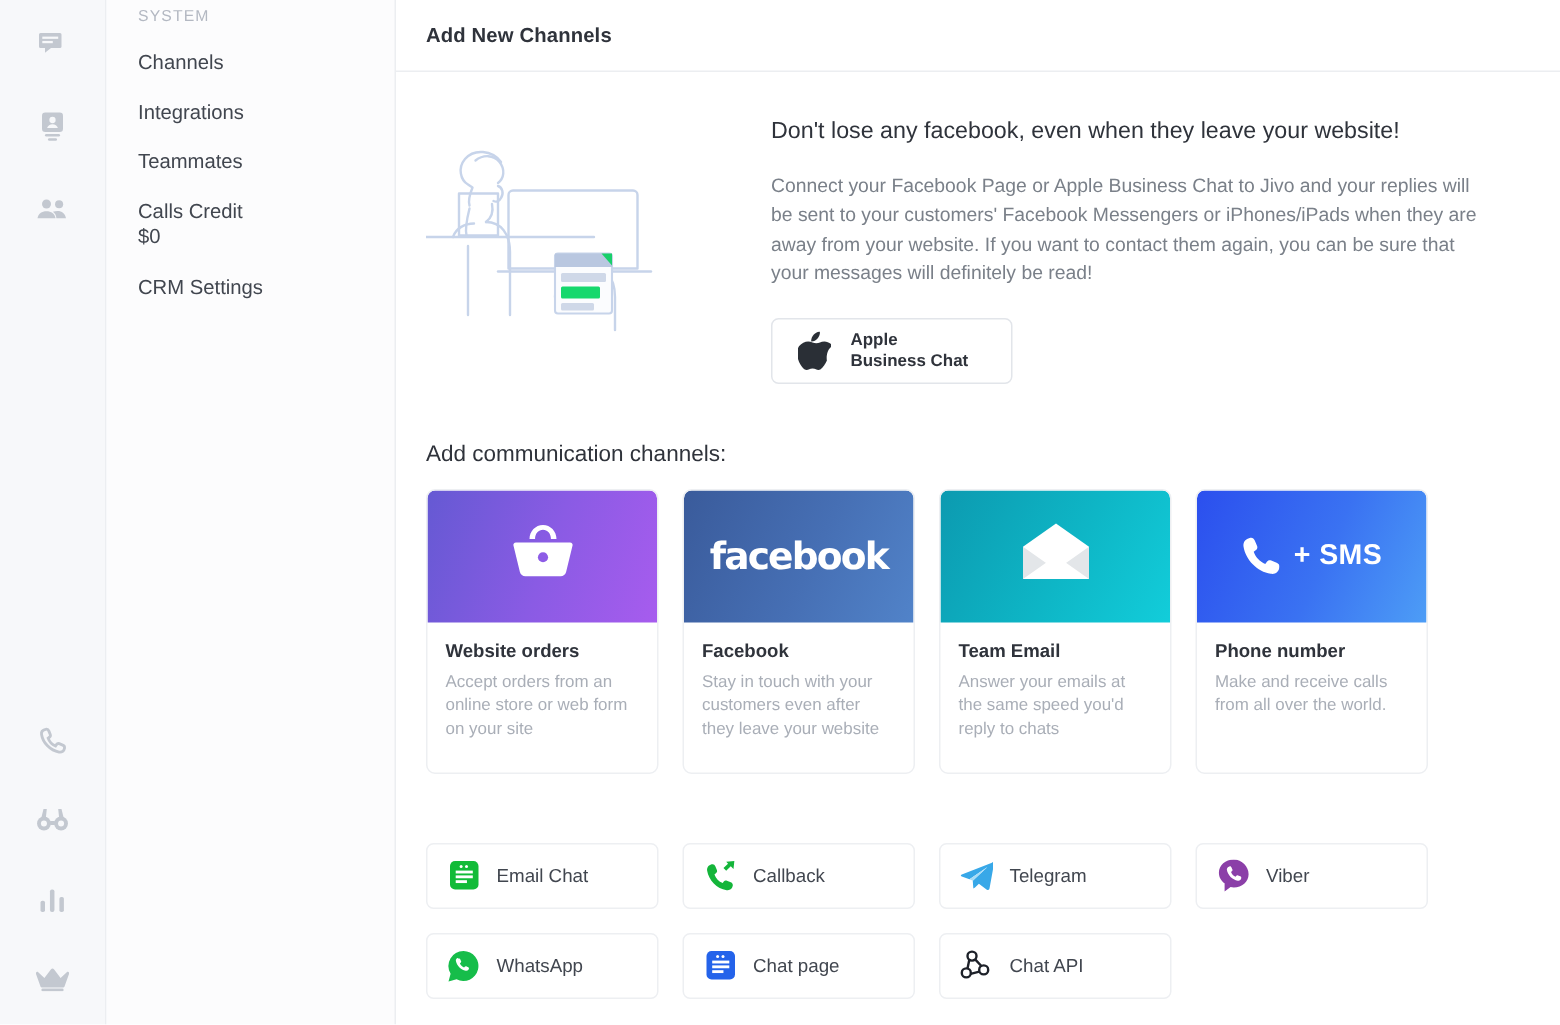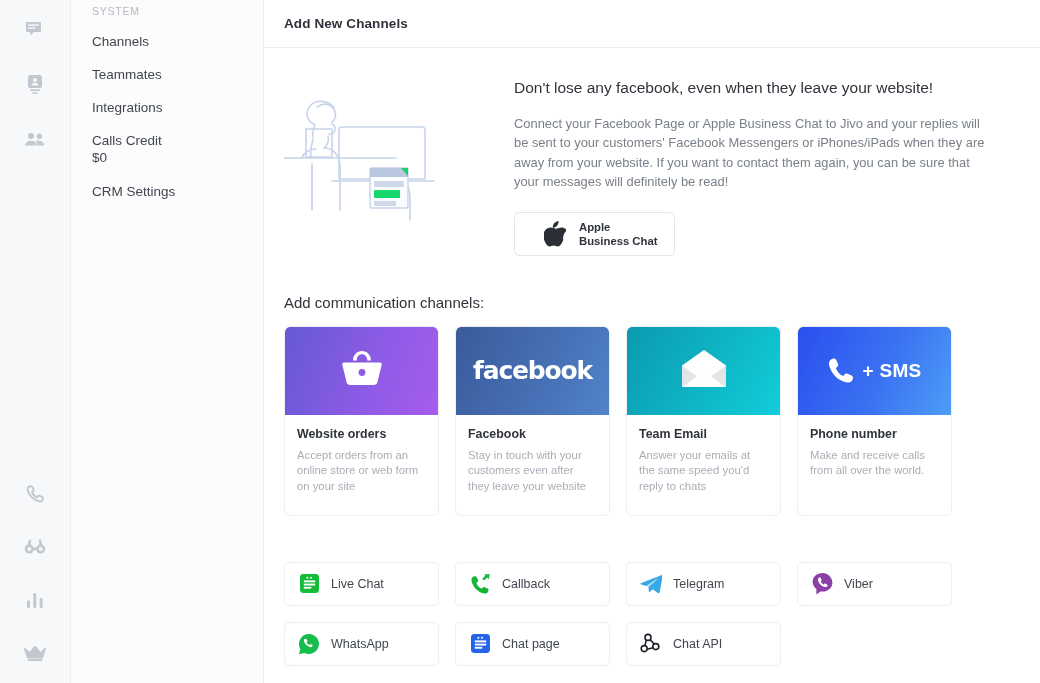--- a/index.html
+++ b/index.html
@@ -65,21 +65,21 @@
 
   
   .hero { display: flex; padding-top: 30px; }
   .hero-art { width: 205px; flex: 0 0 205px; padding-top: 8px; }
   .hero-text { flex: 1 1 auto; padding-left: 25px; max-width: 500px; }
   .hero-title { font-size: 15.5px; color: #2f333b; font-weight: 400; line-height: 20px; margin-bottom: 16px; }
   .hero-desc { font-size: 12.9px; color: #7a8089; line-height: 19.4px; }
   .abc-btn {
     margin-top: 20px; width: 161px; height: 44px;
     border: 1px solid #e2e5ea; border-radius: 5px; background: #fff;
-    display: flex; align-items: center; padding-left: 29px; gap: 13px;
+    display: flex; align-items: center; padding-left: 17px; gap: 13px;
     cursor: pointer;
   }
   .abc-btn .apple-glyph { color: #2a2f36; line-height: 0; }
   .abc-label { font-size: 11.3px; font-weight: 700; color: #2f333b; line-height: 14px; }
   .abc-connect { margin-top: 14px; font-size: 12.3px; color: #b2b7c0; cursor: pointer; }
 
   
   .section-title { font-size: 15px; color: #2f333b; margin: 38px 0 15px 0; }
 
   
@@ -184,22 +184,22 @@
         </svg>
       </div>
 
     </div>
   </div>
 
   <div class="nav">
     <div class="nav-group-title">SYSTEM</div>
 
     <div class="nav-item">Channels</div>
+    <div class="nav-item">Integrations</div>
     <div class="nav-item">Teammates</div>
-    <div class="nav-item">Integrations</div>
 
     <div class="nav-item">
       <div>Calls Credit</div>
       <div class="nav-credit-amount">$0</div>
     </div>
 
     <div class="nav-item">CRM Settings</div>
 
   </div>
 
@@ -341,21 +341,21 @@
           <span class="chip-icon">
             <svg width="21" height="21" viewBox="0 0 21 21">
               <rect x="1" y="1" width="19" height="19" rx="3.4" fill="#12bb38"></rect>
               <rect x="4.8" y="7.4" width="11.4" height="1.9" fill="#fff"></rect>
               <rect x="4.8" y="10.6" width="11.4" height="1.9" fill="#fff"></rect>
               <rect x="4.8" y="13.8" width="7.5" height="1.9" fill="#fff"></rect>
               <circle cx="8.4" cy="4.7" r="1" fill="#fff"></circle>
               <circle cx="12" cy="4.7" r="1" fill="#fff"></circle>
             </svg>
           </span>
-          <span class="chip-label">Live Chat</span>
+          <span class="chip-label">Email Chat</span>
         </div>
 
         <div class="chip">
           <span class="chip-icon">
             <svg width="21" height="21" viewBox="0 0 22 22" fill="#14b53a">
               <path d="M4.6 3.4c1.3-.4 2.1.2 2.6 1.4l1.1 2.6c.4.9.1 1.7-.7 2.2l-1 .8c1 2.8 3 4.9 5.8 6l.7-1c.6-.8 1.4-1 2.2-.6l2.7 1.1c1.1.5 1.6 1.3 1.4 2.5-.4 2.1-2 3.4-4.3 3-6.8-1-12.5-7-13.6-13.6-.3-2.1 1-3.8 3.1-4.4z"></path>
               <path d="M14.8 1.6 20.5 1l-.6 5.6-1.9-1.9-3.2 3.2-1.9-1.9L16.1 3z"></path>
             </svg>
           </span>
           <span class="chip-label">Callback</span>

